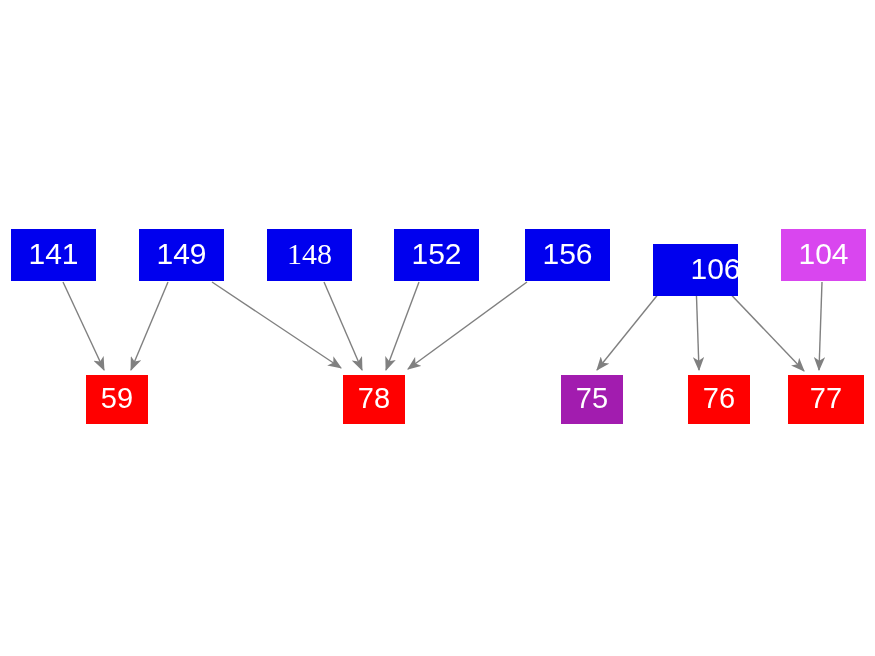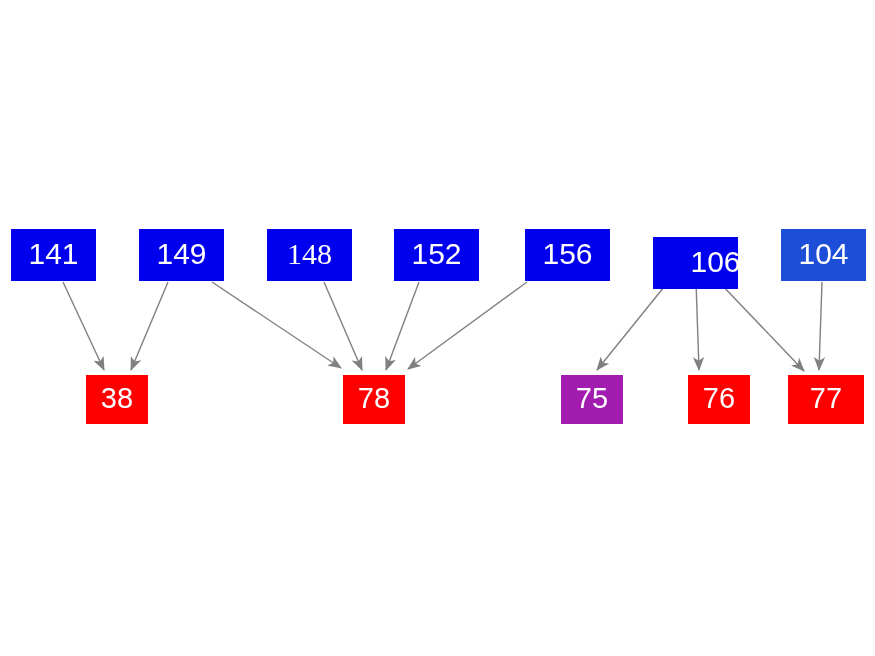--- a/index.html
+++ b/index.html
@@ -85,28 +85,28 @@
       </div>
       <div class="node node-source" style="left: 267px; top: 229px; width: 85px; height: 52px; background: rgb(0, 0, 238); color: rgb(255, 255, 255); font-family: Liberation Serif, serif;">
         <span class="node-label">148</span>
       </div>
       <div class="node node-source" style="left: 394px; top: 229px; width: 85px; height: 52px; background: rgb(0, 0, 238); color: rgb(255, 255, 255);">
         <span class="node-label">152</span>
       </div>
       <div class="node node-source" style="left: 525px; top: 229px; width: 85px; height: 52px; background: rgb(0, 0, 238); color: rgb(255, 255, 255);">
         <span class="node-label">156</span>
       </div>
-      <div class="node node-source" style="left: 653px; top: 237px; width: 85px; height: 52px; background: rgb(0, 0, 238); color: rgb(255, 255, 255); padding-left: 40px;">
+      <div class="node node-source" style="left: 653px; top: 244px; width: 85px; height: 52px; background: rgb(0, 0, 238); color: rgb(255, 255, 255); padding-left: 40px;">
         <span class="node-label">106</span>
       </div>
-      <div class="node node-source" style="left: 781px; top: 229px; width: 85px; height: 52px; background: #1d4ed8; color: rgb(255, 255, 255);">
+      <div class="node node-source" style="left: 781px; top: 229px; width: 85px; height: 52px; background: #d946ef; color: rgb(255, 255, 255);">
         <span class="node-label">104</span>
       </div>
       <div class="node node-target" style="left: 86px; top: 375px; width: 62px; height: 49px; background: rgb(255, 0, 0); color: rgb(255, 255, 255);">
-        <span class="node-label">38</span>
+        <span class="node-label">59</span>
       </div>
       <div class="node node-target" style="left: 343px; top: 375px; width: 62px; height: 49px; background: rgb(255, 0, 0); color: rgb(255, 255, 255);">
         <span class="node-label">78</span>
       </div>
       <div class="node node-target" style="left: 561px; top: 375px; width: 62px; height: 49px; background: #a21caf; color: rgb(255, 255, 255);">
         <span class="node-label">75</span>
       </div>
       <div class="node node-target" style="left: 688px; top: 375px; width: 62px; height: 49px; background: rgb(255, 0, 0); color: rgb(255, 255, 255);">
         <span class="node-label">76</span>
       </div>

